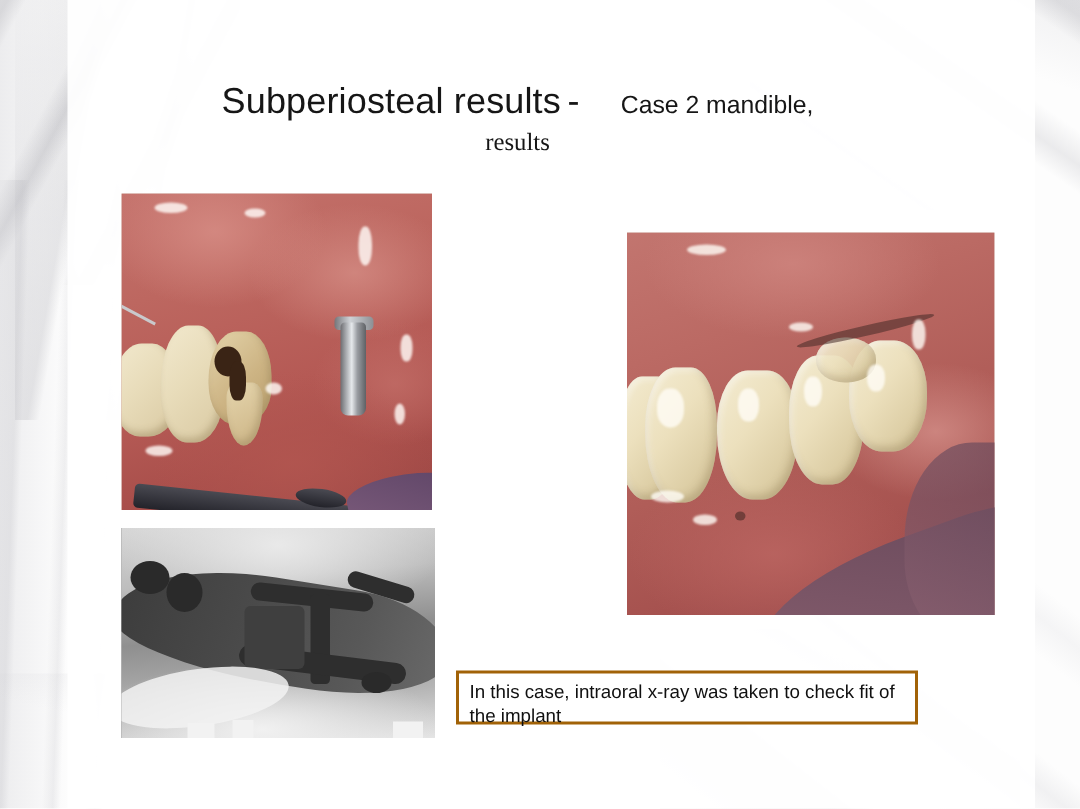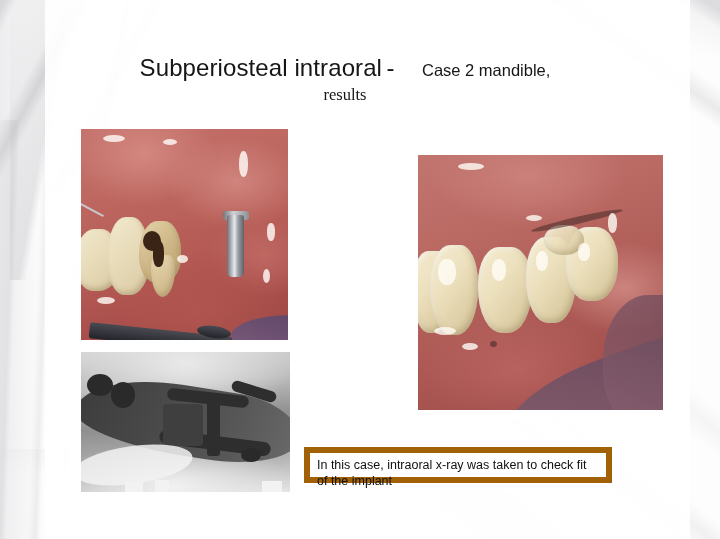--- a/index.html
+++ b/index.html
@@ -113,21 +113,21 @@
   .p3-crown{position:absolute;
     background:linear-gradient(128deg,#f4ecd2 0%,#ece0bd 42%,#dccda4 78%,#cfbf94 100%);
     box-shadow:inset -2px -3px 6px rgba(150,130,92,.45), inset 2px 2px 4px rgba(255,255,255,.5);}
   .p3-spec{position:absolute;border-radius:50%;background:rgba(255,252,246,.8);filter:blur(.7px);}
   .p3-lip{position:absolute;background:linear-gradient(28deg,#8a6070,#67485a);}
   .p3-dot{position:absolute;border-radius:50%;background:rgba(92,52,48,.75);}
 
   
   #caption-box{
     position:absolute;left:304px;top:447px;width:308px;height:36px;
-    border:6px solid #a16207;background:rgba(255,255,255,.96);
+    border:2px solid #a16207;background:rgba(255,255,255,.96);
     box-sizing:border-box;padding:4px 6px 0 7px;
     font-size:12.5px;color:#101010;line-height:1.28;
   }
 </style>
 </head>
 <body>
 
 <div id="bg-texture">
   <div class="streak tl1"></div>
   <div class="streak tl2"></div>
@@ -137,21 +137,21 @@
   <div class="streak tr2"></div>
   <div class="streak br1"></div>
   <div class="streak br2"></div>
   <div class="streak bl1"></div>
 </div>
 
 <div id="slide"></div>
 
 <div id="title-block">
   <div id="title-line1">
-    <span class="t-main">Subperiosteal intraoral</span>
+    <span class="t-main">Subperiosteal results</span>
     <span class="t-dash">-</span>
     <span class="t-sub">Case 2 mandible,</span>
   </div>
   <div id="title-line2">results</div>
 </div>
 
 <div class="photo" id="photo-intraoral-implant">
   <div class="p1-gum"></div>
 
   <div class="p1-tooth" style="left:-6px;top:100px;width:44px;height:62px;"></div>

